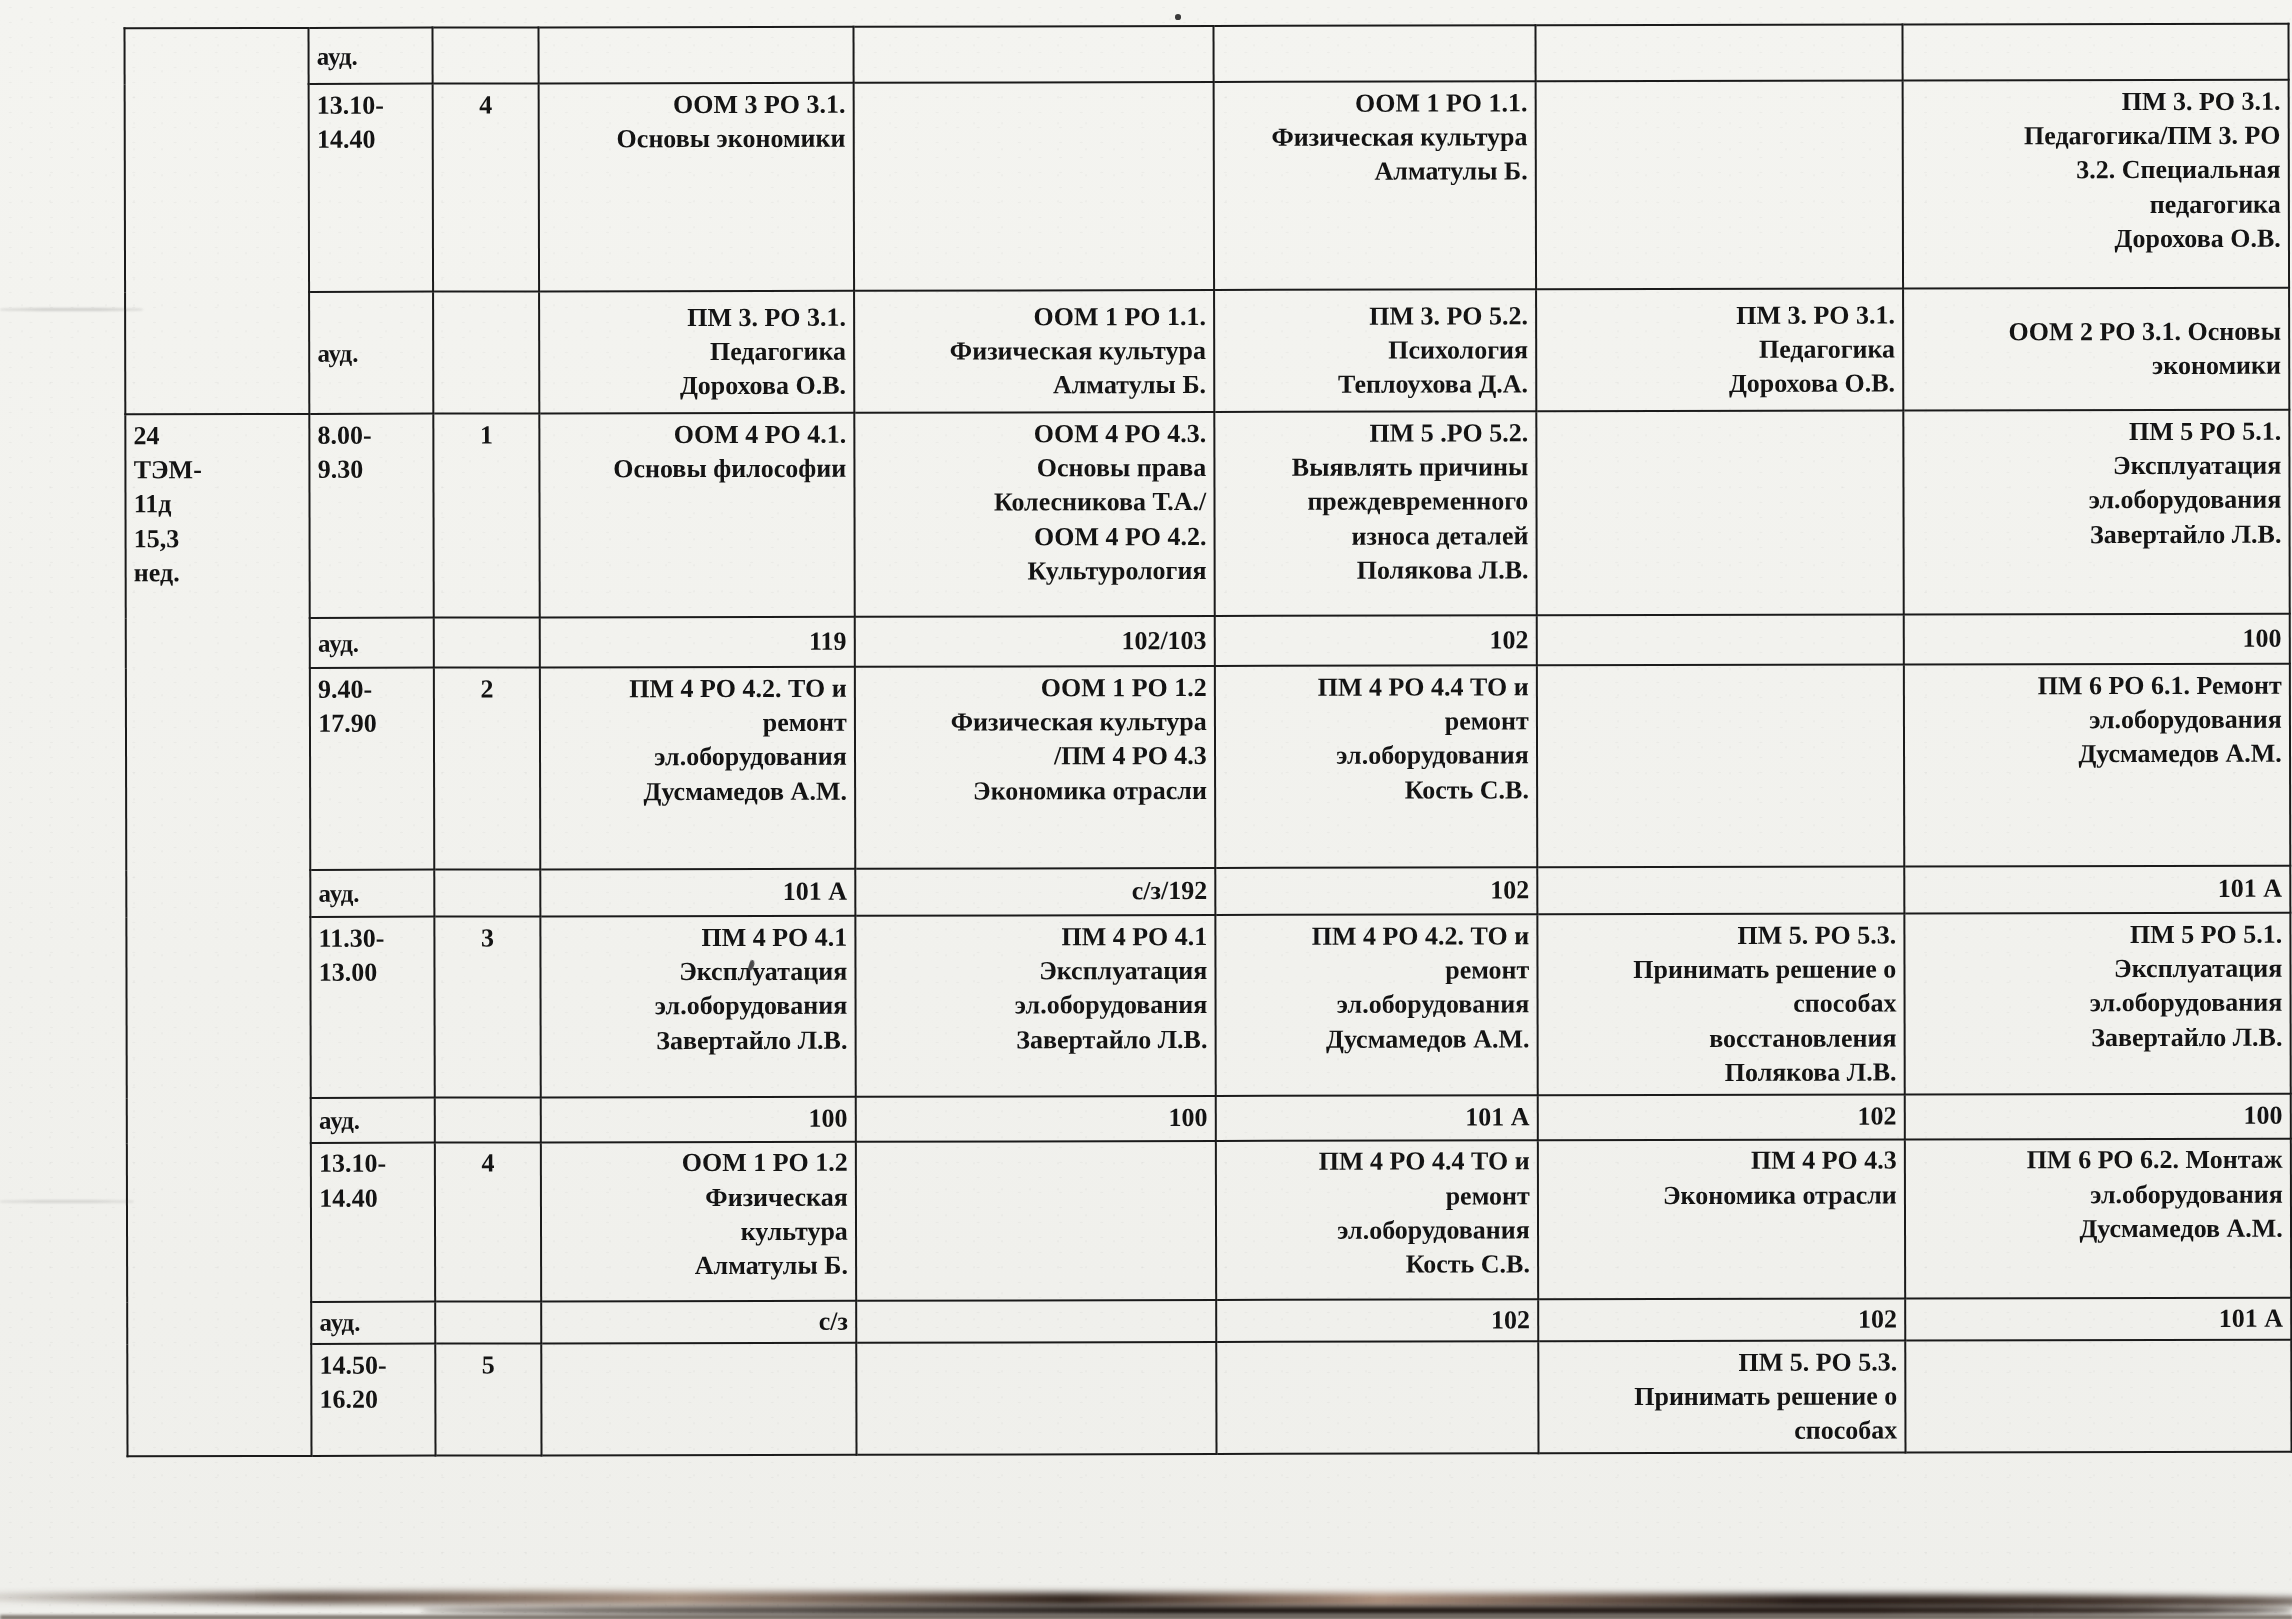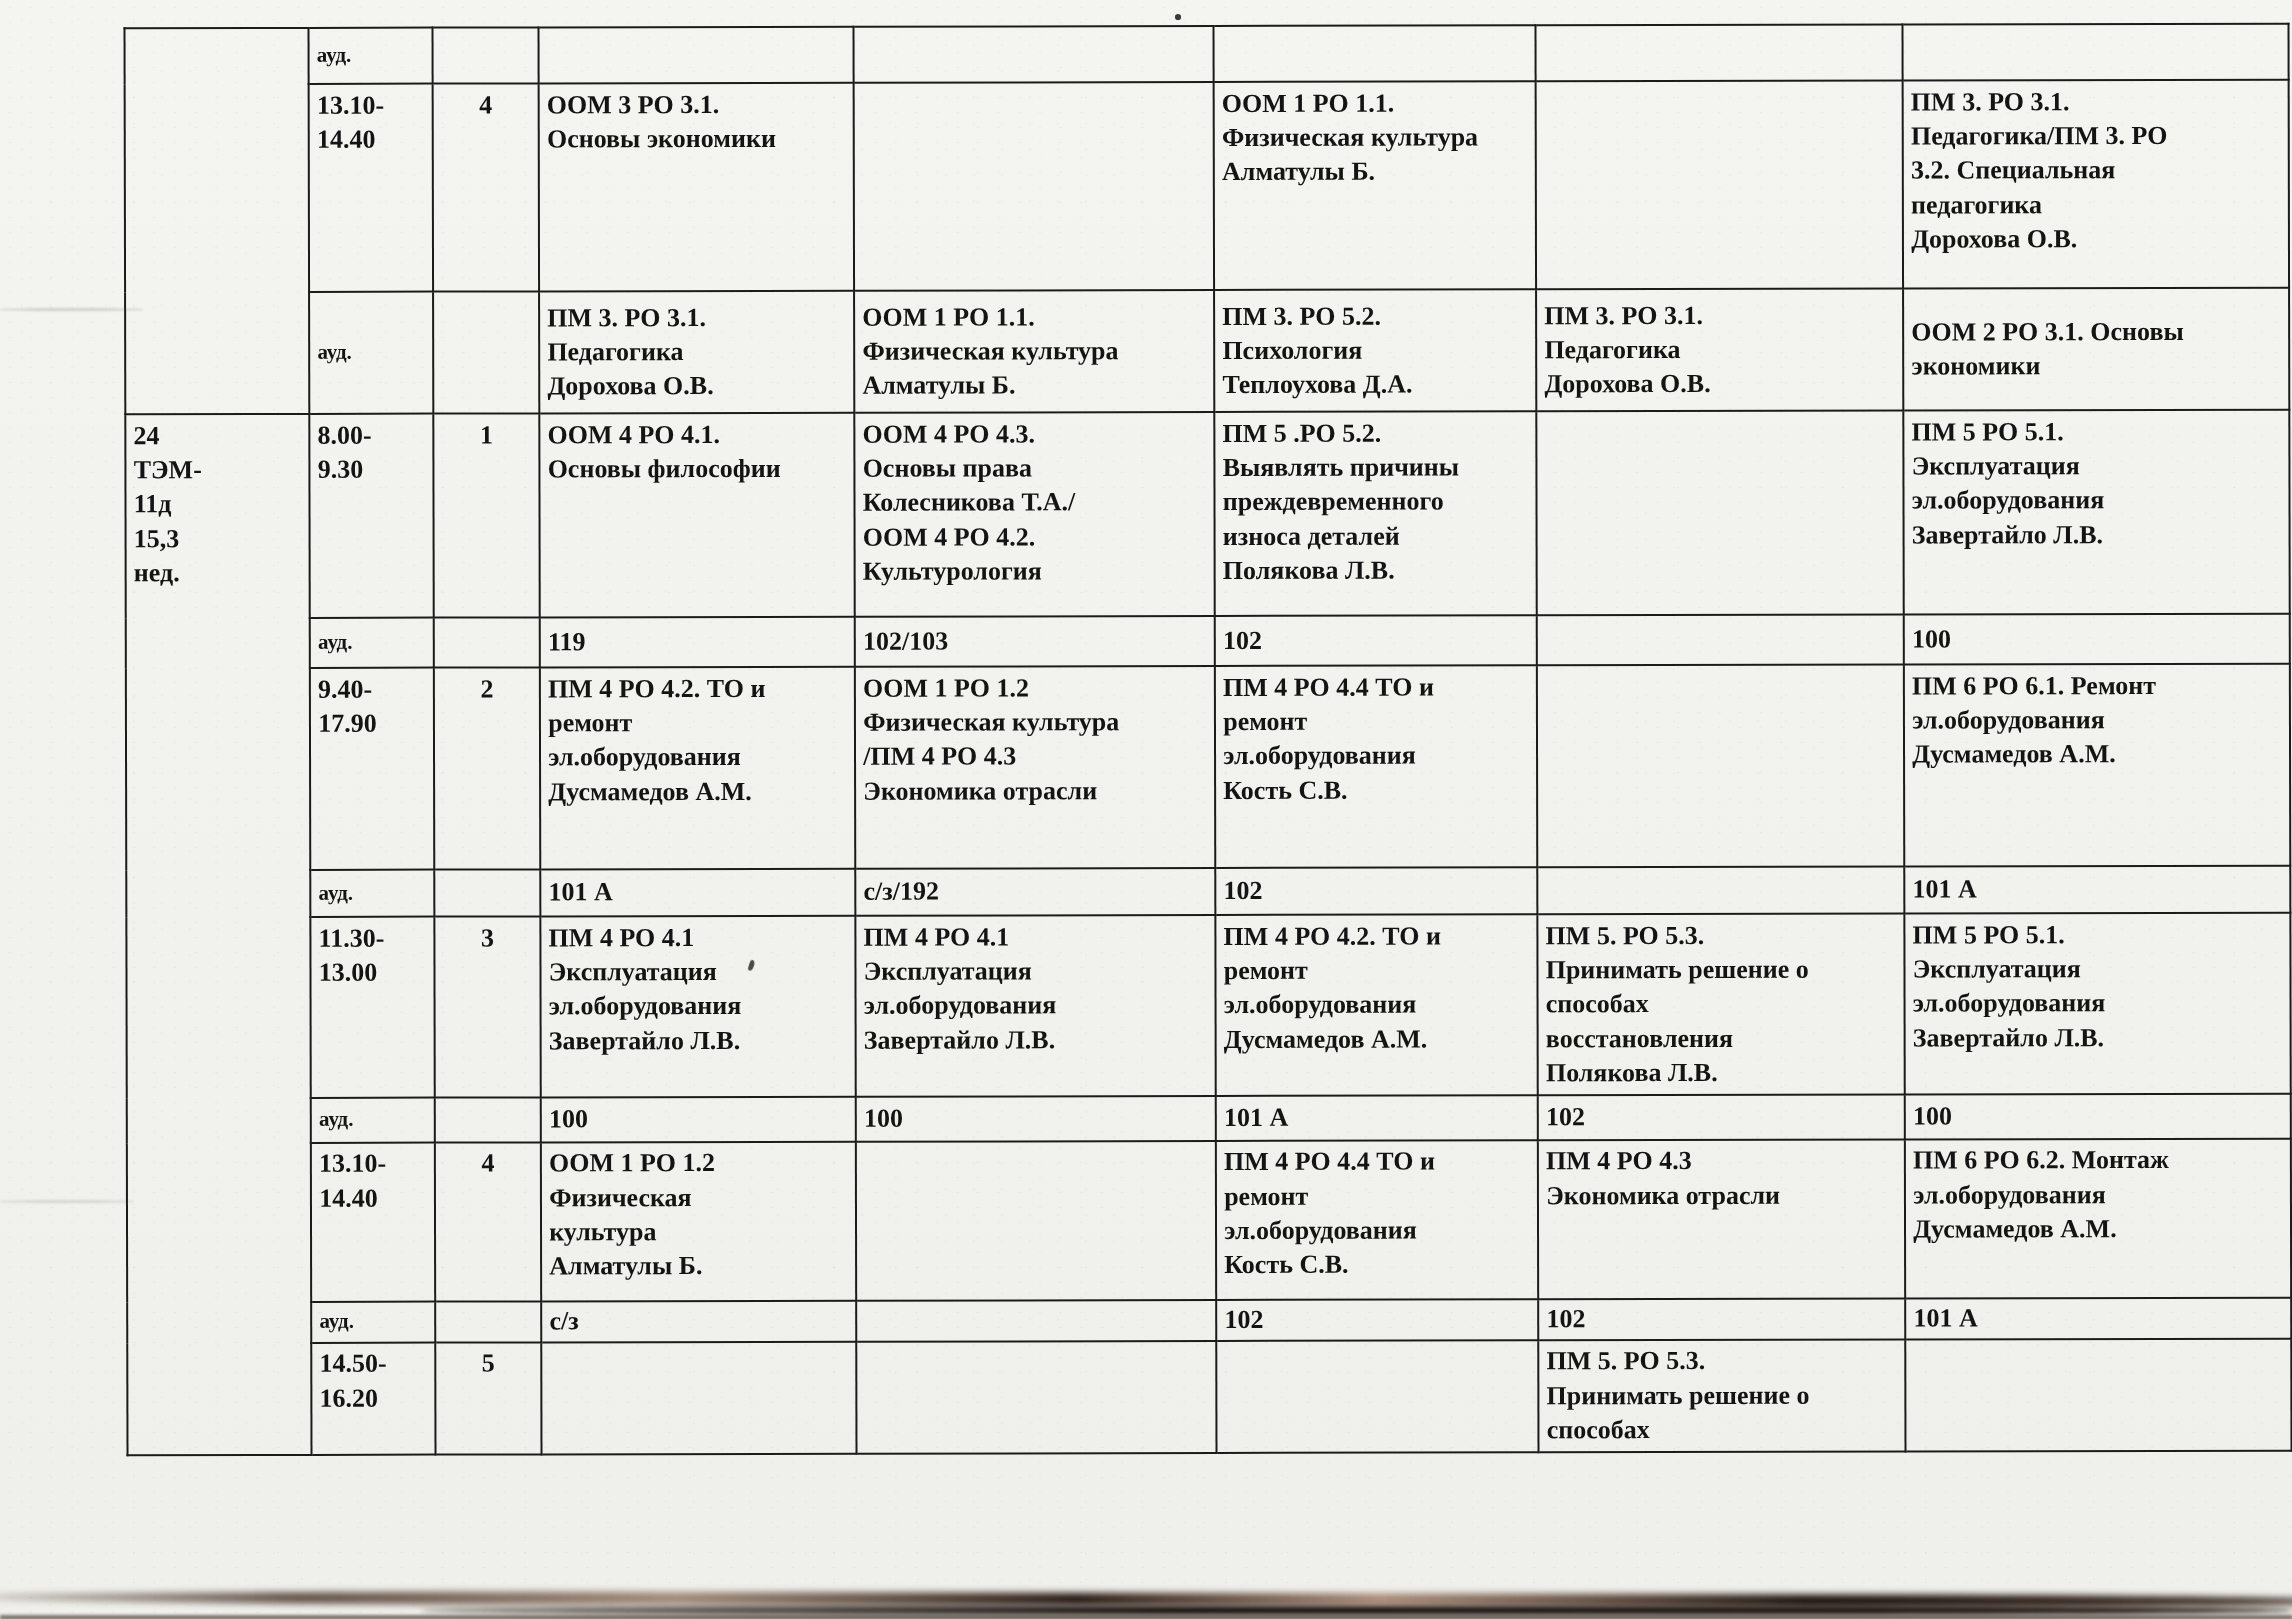--- a/index.html
+++ b/index.html
@@ -43,24 +43,24 @@
   td.group{
     white-space:pre-line; text-align:left; vertical-align:top;
     font-size:28px; line-height:1.18; padding:7.2px 3.6px 0 12.5px;
   }
   td.time{
     white-space:pre-line; text-align:left; vertical-align:top;
     font-size:27px; padding-left:10.7px; line-height:1.25;
   }
   td.num{ text-align:center; font-size:27px; }
   td.lesson{
-    text-align:left; white-space:pre-line;
+    text-align:right; white-space:pre-line;
   }
   tr.aud td{ vertical-align:middle; }
-  tr.aud td.time{ font-size:21px; }
+  tr.aud td.time{ font-size:25px; }
   tr.aud td.lesson{ padding-top:1.8px; padding-bottom:1.8px; }
 
   tr.h62 {height:56px;}
   tr.h232{height:208px;}
   tr.h136{height:122px;}
   tr.h228{height:204px;}
   tr.h56 {height:50px;}
   tr.h226{height:202px;}
   tr.h52 {height:47px;}
   tr.h196{height:176px;}

